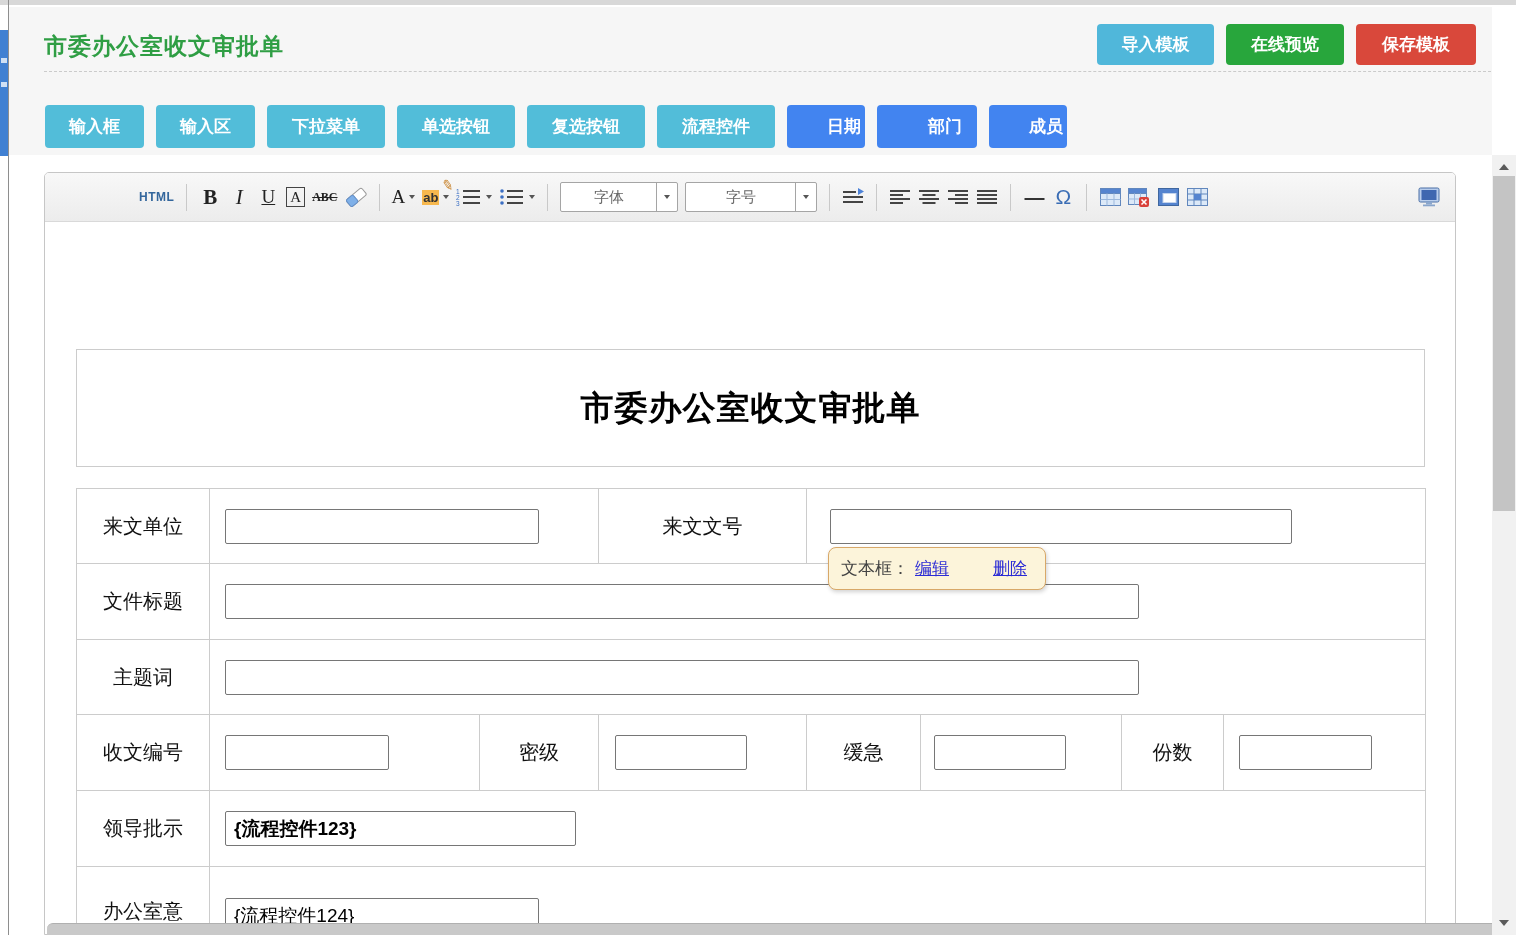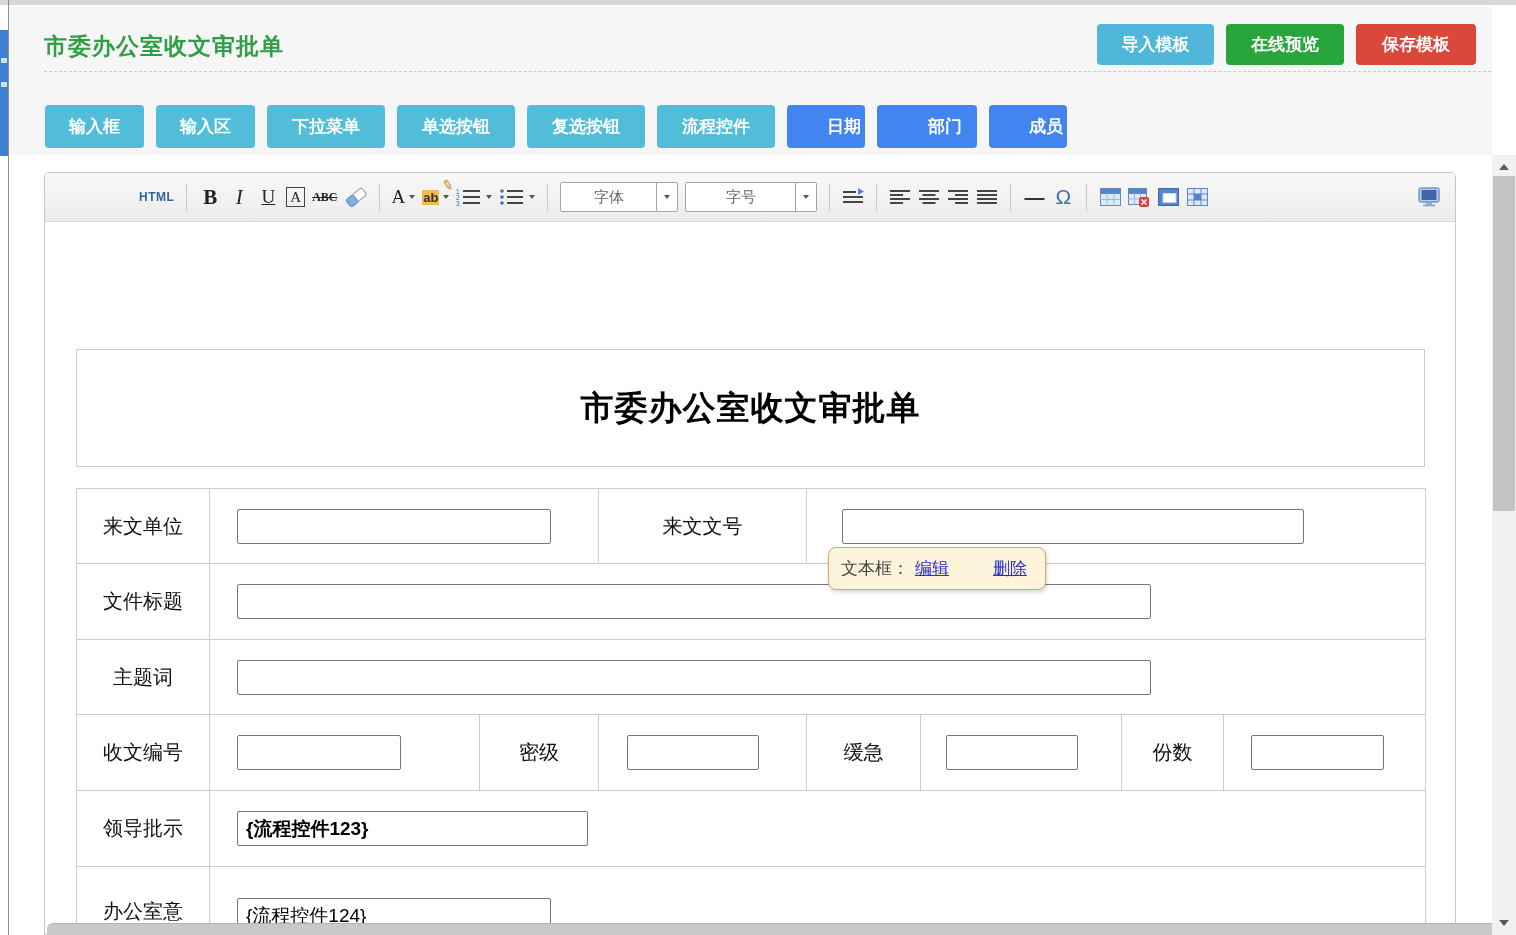--- a/index.html
+++ b/index.html
@@ -50,21 +50,21 @@
   #hl-ab { background:#f7b84e; font:bold 13px "Liberation Sans",sans-serif; padding:0 1px; color:#333; }
   #hl-pen { position:absolute; right:-4px; top:-3px; color:#c8842e; font-size:14px; transform:rotate(10deg); }
   #spacer { flex:1; }
 
   
   #content { position:relative; height:713px; background:#fff; overflow:hidden; }
   #form-title-box { position:absolute; left:31px; top:127px; width:1349px; height:118px;
     border:1px solid #ccc; display:flex; align-items:center; justify-content:center; }
   #form-title { font-size:33px; font-weight:bold; color:#000; letter-spacing:1px; }
   #form-table { position:absolute; left:31px; top:266px; width:1349px; border-collapse:collapse; table-layout:fixed; }
-  #form-table td { border:1px solid #ccc; font-size:20px; color:#111; text-align:center; padding:12px;margin-top:7px; }
+  #form-table td { border:1px solid #ccc; font-size:20px; color:#111; text-align:center; padding:0;margin-top:7px; }
   #form-table td.inp { text-align:left; }
   .fi { display:block; height:35px; border:1px solid #767676; border-radius:2px; background:#fff;
     font-size:19px; color:#000; padding:0 8px; font-family:"Liberation Sans",sans-serif; }
 
   
   #tooltip { left:828px; top:547px; width:218px; height:43px; background:#fcf4da;
     border:1px solid #d8a868; border-radius:8px; box-shadow:1px 2px 4px rgba(0,0,0,.18);
     display:flex; align-items:center; padding:0 12px; z-index:30;
     font-family:"Liberation Serif","DejaVu Serif",serif; font-size:17px; }
   #tooltip .tt-label { color:#444; }

